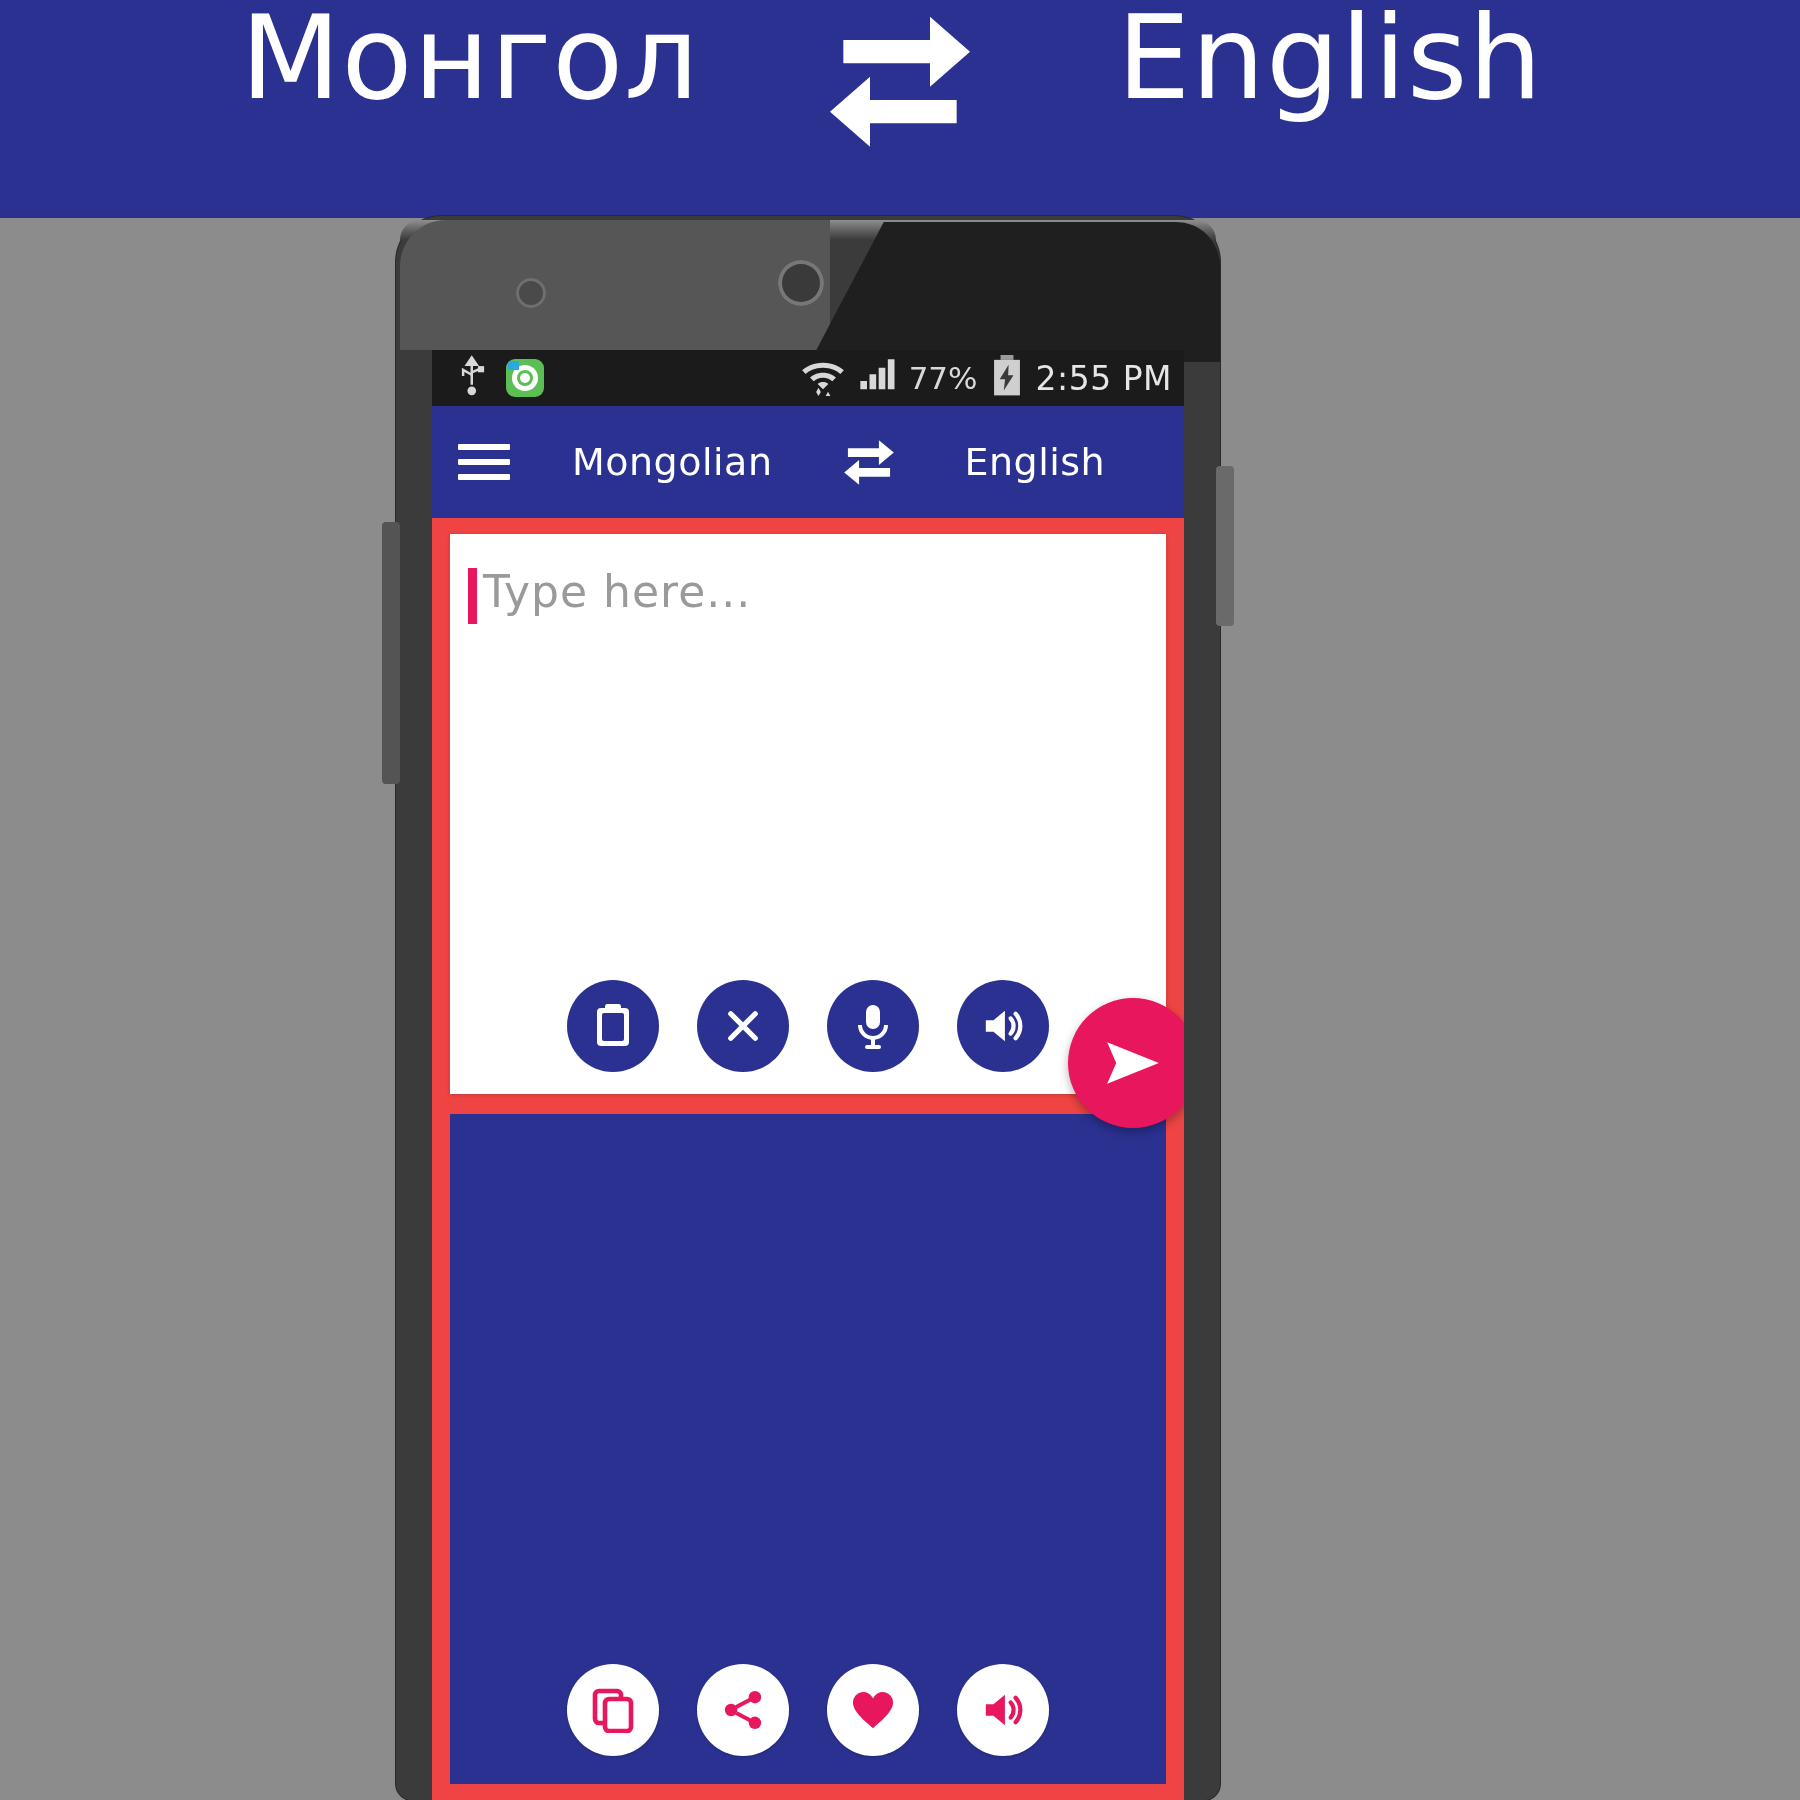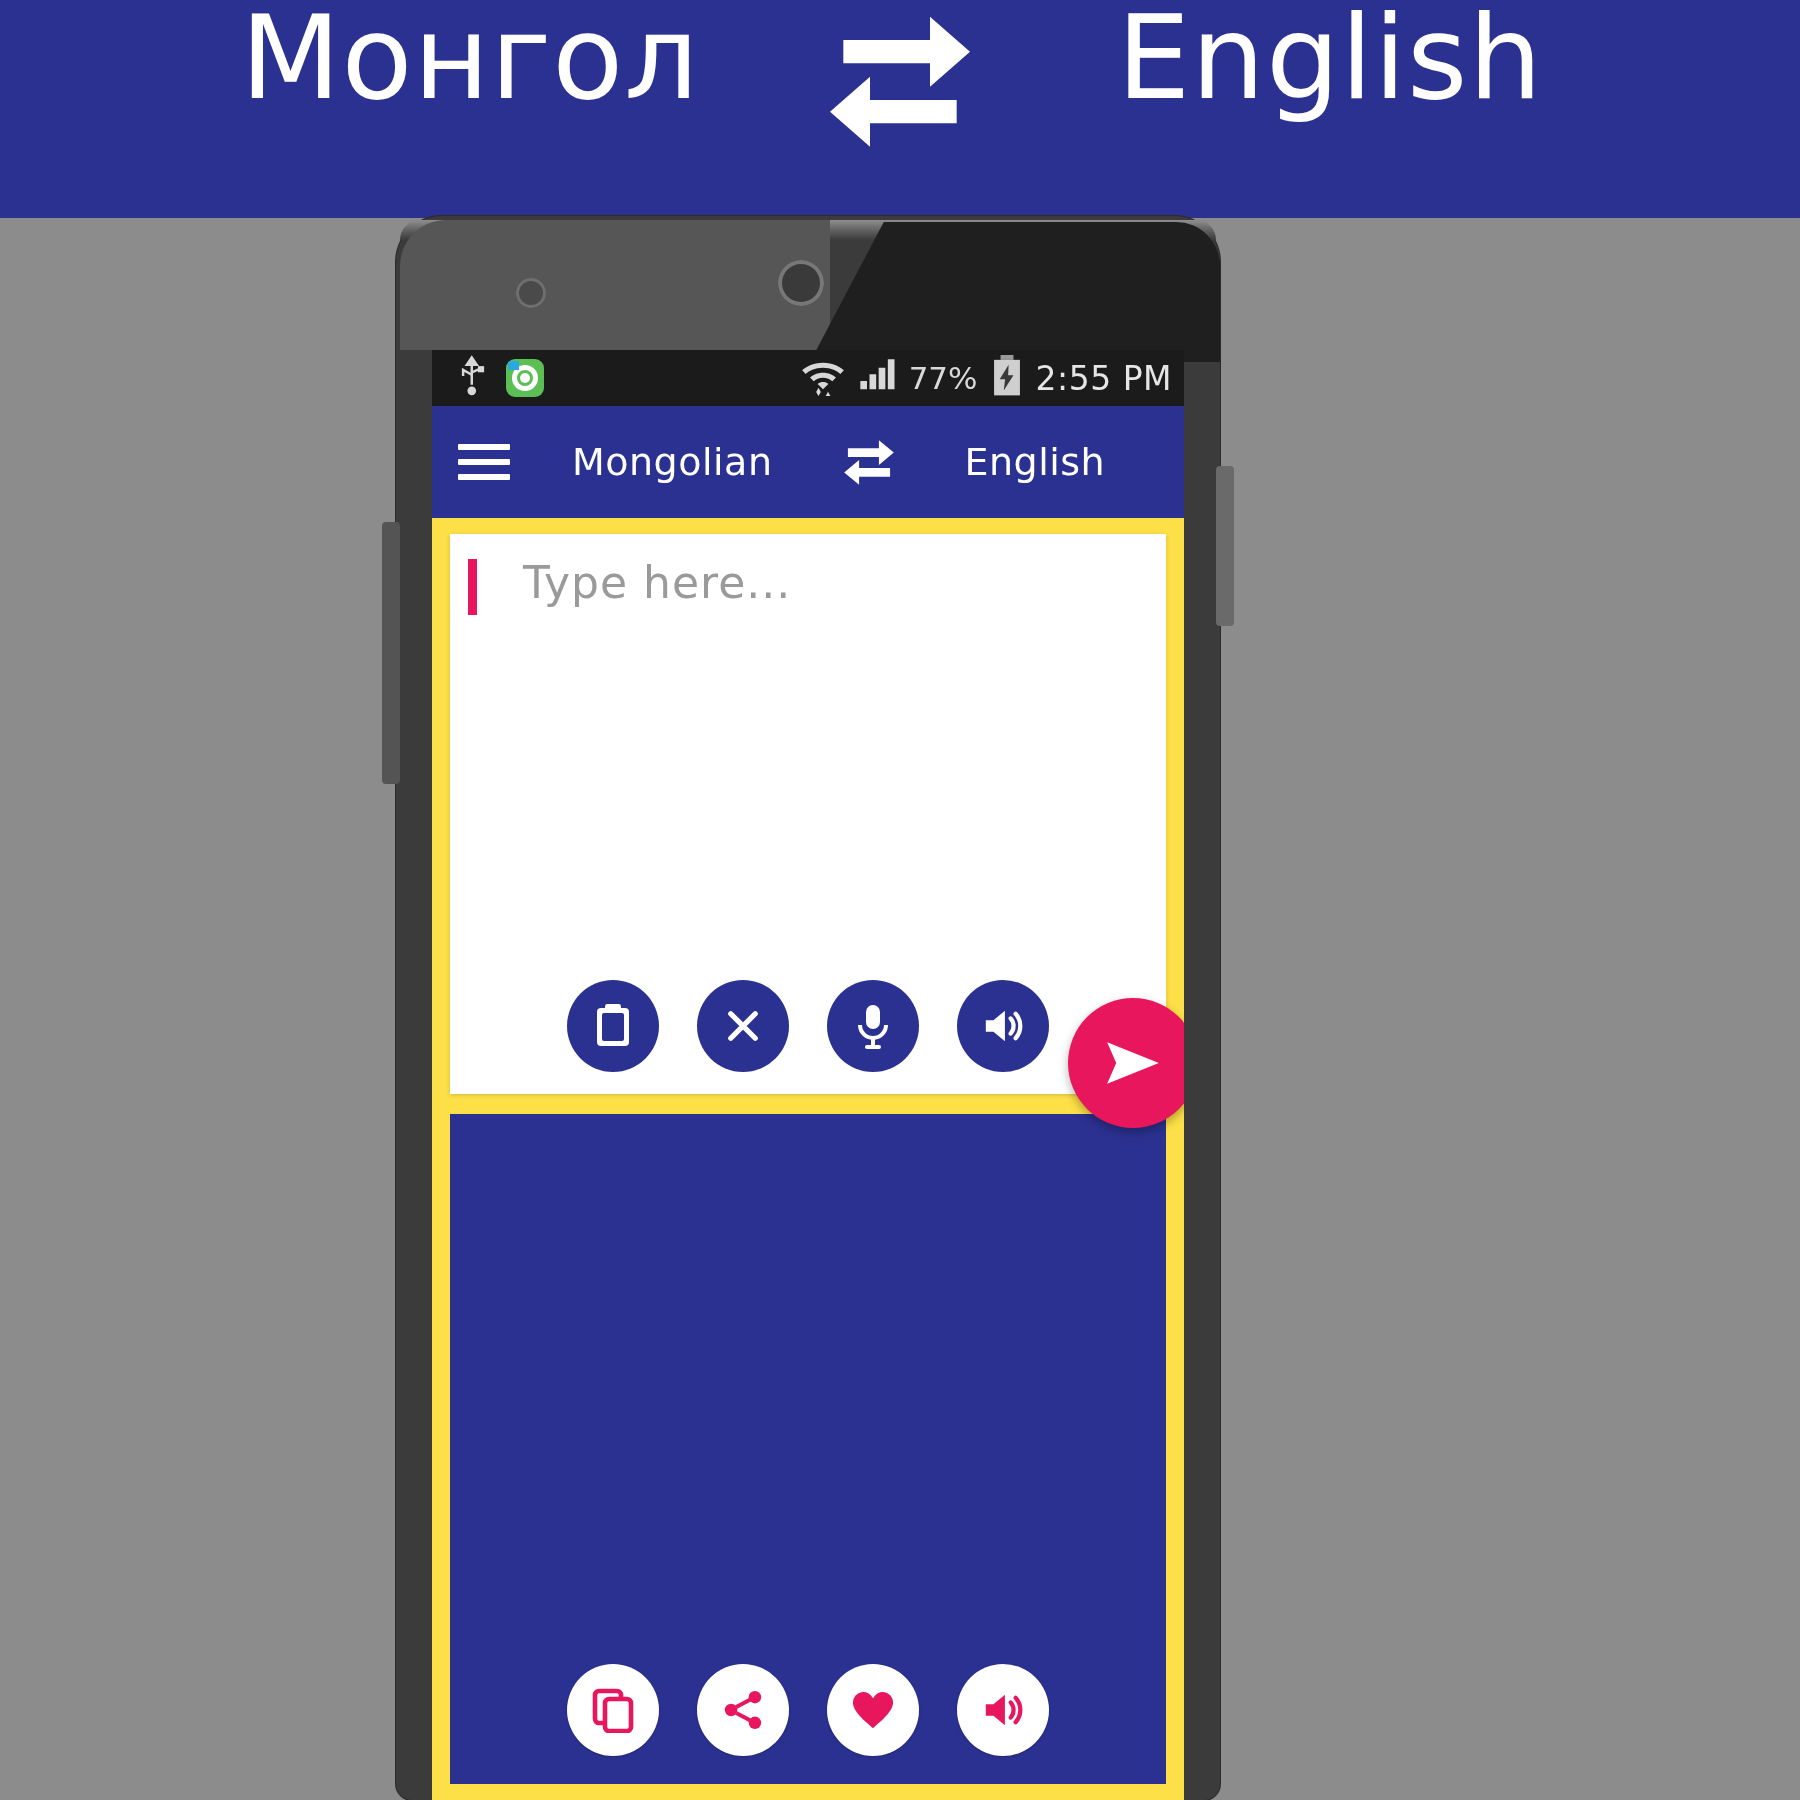--- a/index.html
+++ b/index.html
@@ -73,21 +73,21 @@
     background:#545454; border-radius:4px;
   }
   #btn-right {
     position:absolute; right:-6px; top:250px; width:18px; height:160px;
     background:#6a6a6a; border-radius:4px;
   }
 
   
   #screen {
     position:absolute; left:44px; top:134px; width:752px; height:1450px;
-    background:#fde047;
+    background:#ef4444;
     overflow:hidden;
   }
 
   
   #statusbar {
     height:56px; background:#1b1b1b; display:flex; align-items:center;
     padding:0 12px 0 26px; color:#d8d8d8;
   }
   #statusbar .sb-left { display:flex; align-items:center; gap:18px; }
   #statusbar .sb-right {
@@ -128,21 +128,21 @@
 
   
   #content { padding:16px 18px 0 18px; position:relative; height:1282px; }
 
   
   #input-card {
     background:#ffffff; height:560px; position:relative;
     box-shadow:0 1px 4px rgba(0,0,0,.18);
   }
   #placeholder-row {
-    display:flex; align-items:flex-start; padding:23px 0 0 18px;gap:40px;
+    display:flex; align-items:flex-start; padding:32px 0 0 18px;
   }
   #caret { width:9px; height:56px; background:#e8175d; margin-top:2px; }
   #placeholder-text {
     font-size:44px; color:#9a9a9a; margin-left:6px;
     font-family:"DejaVu Sans", sans-serif; letter-spacing:1px;
   }
   .btn-row {
     position:absolute; left:0; right:0; bottom:22px;
     display:flex; justify-content:center; gap:38px;
   }

